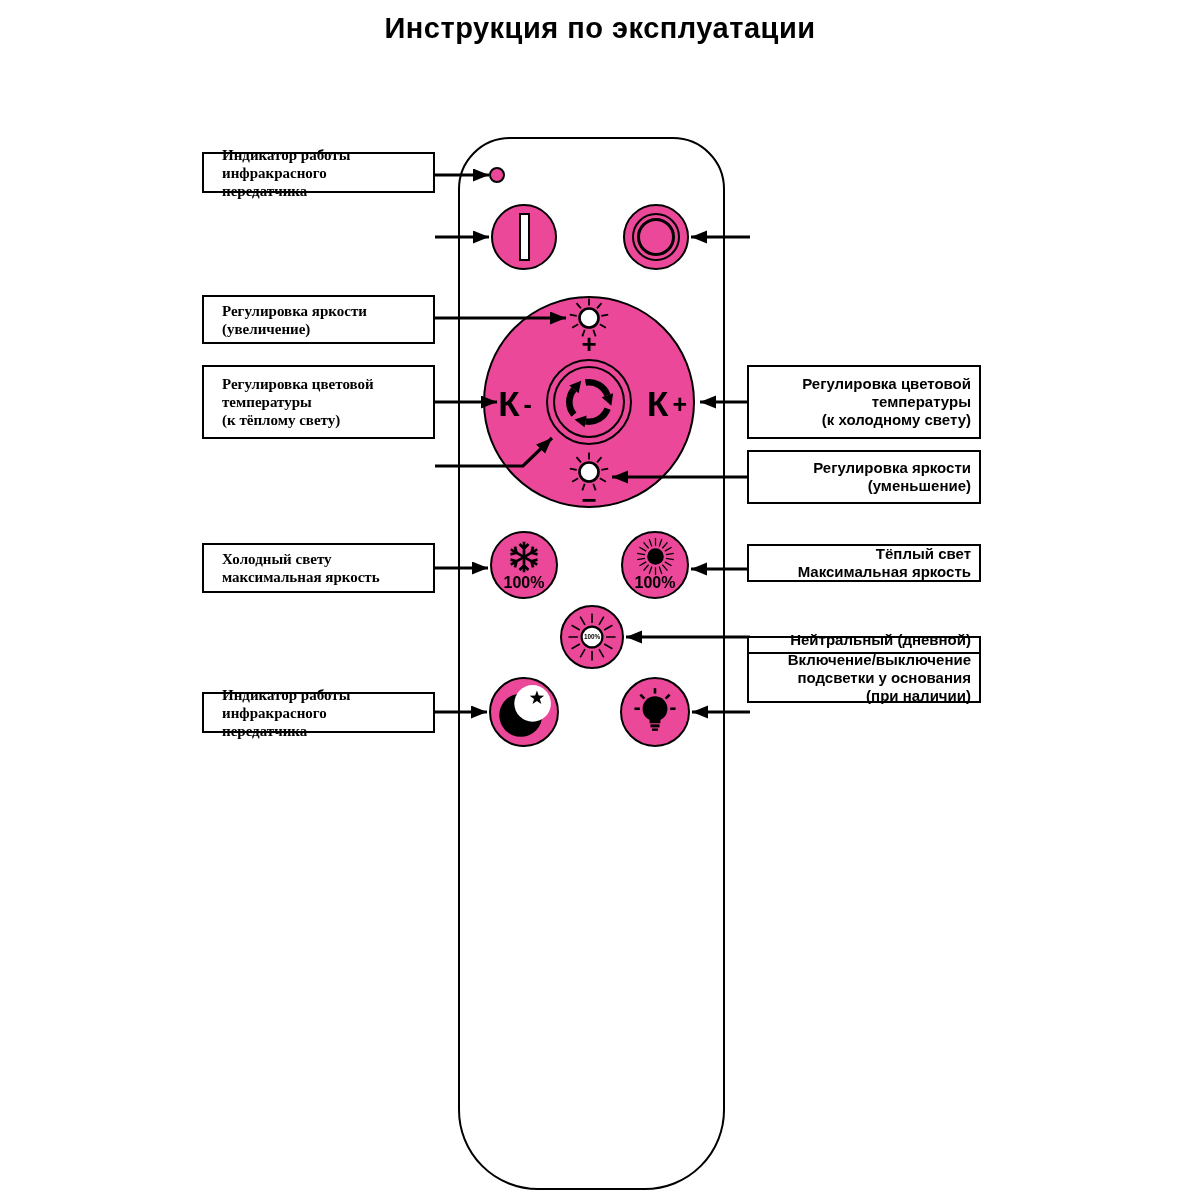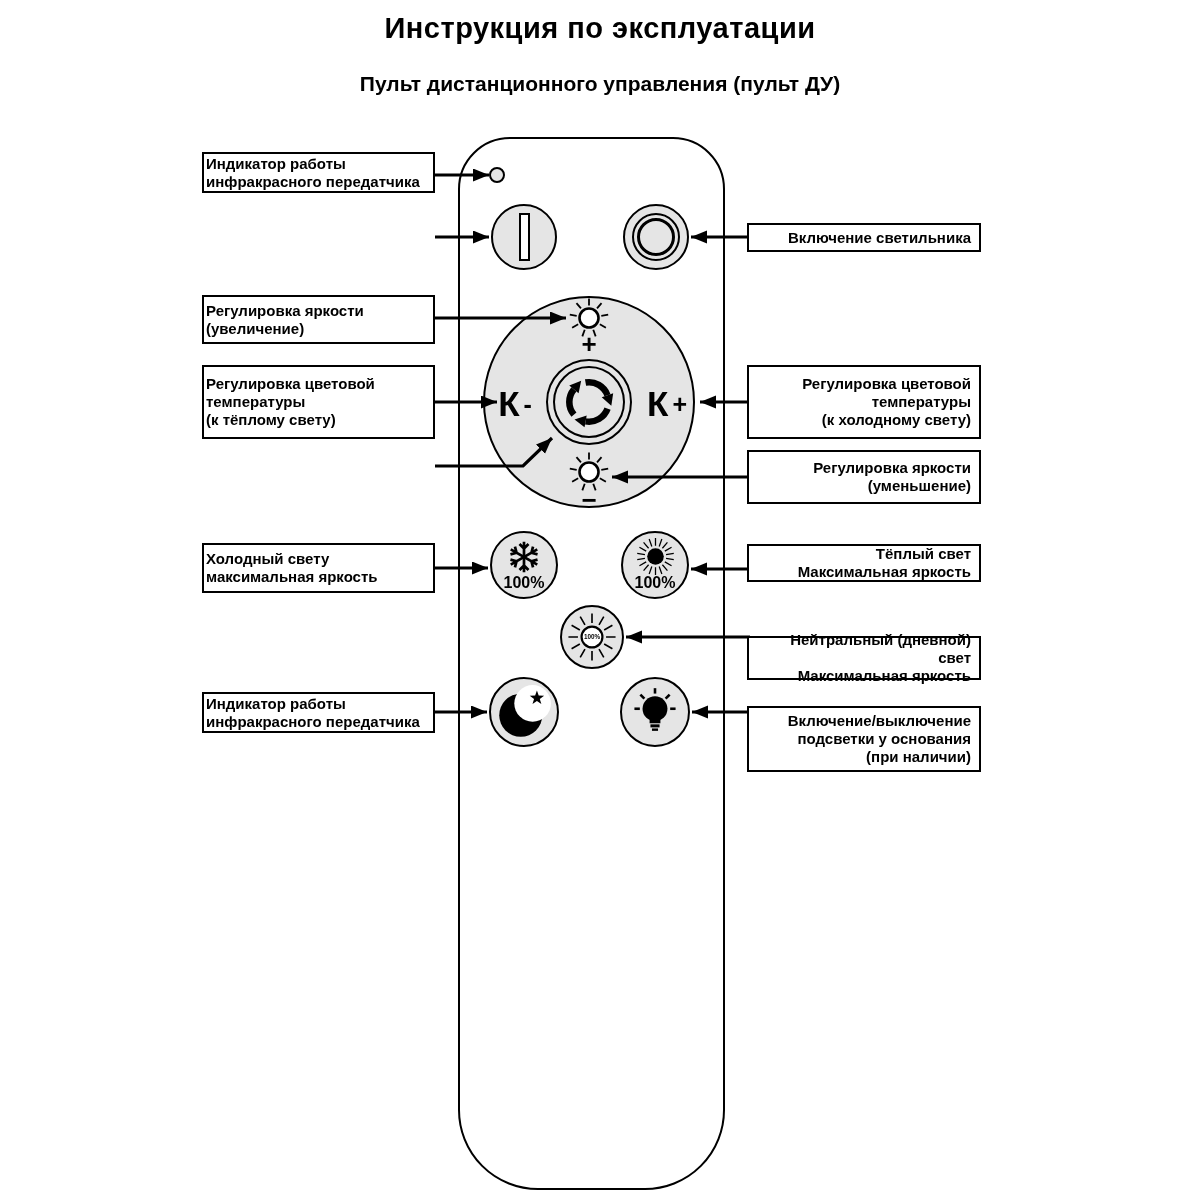--- a/index.html
+++ b/index.html
@@ -7,21 +7,21 @@
   .page {
     position:relative; width:1200px; height:1200px; background:#ffffff;
     font-family:"Liberation Sans", sans-serif; color:#000; overflow:hidden;
   }
   .title { position:absolute; top:12px; left:0; width:1200px; text-align:center;
            font-size:29px; font-weight:bold; letter-spacing:.5px; }
   .subtitle { position:absolute; top:72px; left:0; width:1200px; text-align:center;
               font-size:21px; font-weight:bold; }
   .remote { position:absolute; left:458px; top:137px; width:267px; height:1053px;
             border:2px solid #000; border-radius:52px 52px 80px 80px; background:#fff; }
-  .circle { position:absolute; border:2.6px solid #000; border-radius:50%; background:#e5e5e5; }
+  .circle { position:absolute; border:2.6px solid #000; border-radius:50%; background:#ec4899; }
   .ir { left:489px; top:167px; width:16px; height:16px; border-width:2px; }
   .btn-off { left:491px; top:204px; width:66px; height:66px; display:flex; align-items:center; justify-content:center; }
   .offbar { width:11px; height:48px; border:2.4px solid #000; background:#fff; }
   .btn-on { left:623px; top:204px; width:66px; height:66px; }
   .on-mid { left:632px; top:213px; width:48px; height:48px; border-width:2.2px; }
   .on-in  { left:637px; top:218px; width:38px; height:38px; border-width:3px; }
   .pad { left:483px; top:296px; width:212px; height:212px; border-width:2.4px; }
   .padc-out { left:546px; top:359px; width:86px; height:86px; border-width:2.2px; }
   .padc-in  { left:553px; top:366px; width:72px; height:72px; border-width:2.4px;
               display:flex; align-items:center; justify-content:center; }
@@ -29,30 +29,29 @@
   .sign { position:absolute; width:40px; text-align:center; font-weight:900; font-size:26px; line-height:26px; }
   .klabel { position:absolute; width:64px; height:40px; display:flex; align-items:center; justify-content:center; }
   .klabel .K { font-size:35px; font-weight:bold; line-height:35px; }
   .klabel .ksign { font-size:25px; font-weight:900; margin-left:4px; margin-top:2px; line-height:25px; }
   .btn-ico { display:flex; flex-direction:column; align-items:center; justify-content:flex-start; }
   .pct { font-size:16px; font-weight:bold; line-height:16px; }
   .arrows { position:absolute; left:0; top:0; width:1200px; height:1200px; pointer-events:none; }
   .box { position:absolute; border:2px solid #000; background:#fff;
          display:flex; align-items:center; font-weight:bold; font-size:15px;
          line-height:18px; white-space:pre-line; }
-  .box.l { left:202px; width:233px; padding:2px 2px; justify-content:flex-start; text-align:left; }
+  .box.l { left:202px; width:233px; padding:2px 18px; justify-content:flex-start; text-align:left;font-family:Liberation Serif, serif; }
   .box.r { left:747px; width:234px; padding:2px 8px; justify-content:flex-end; text-align:right; }
 </style>
 </head>
 <body>
 
 <div class="page">
 
   <div class="title">Инструкция по эксплуатации</div>
-  <div class="subtitle">Пульт дистанционного управления (пульт ДУ)</div>
 
   <div class="remote"></div>
 
   <div class="circle ir"></div>
 
   <div class="circle btn-off">
     <div class="offbar"></div>
   </div>
 
   <div class="circle btn-on"></div>
@@ -220,27 +219,26 @@
   <div class="box l" style="top:295px;height:49px;">Регулировка яркости
 (увеличение)</div>
   <div class="box l" style="top:365px;height:74px;">Регулировка цветовой
 температуры
 (к тёплому свету)</div>
   <div class="box l" style="top:543px;height:50px;">Холодный свету
 максимальная яркость</div>
   <div class="box l" style="top:692px;height:41px;">Индикатор работы
 инфракрасного передатчика</div>
 
-  <div class="box r" style="top:223px;height:29px;">Включение светильника</div>
   <div class="box r" style="top:365px;height:74px;">Регулировка цветовой
 температуры
 (к холодному свету)</div>
   <div class="box r" style="top:450px;height:54px;">Регулировка яркости
 (уменьшение)</div>
   <div class="box r" style="top:544px;height:38px;">Тёплый свет
 Максимальная яркость</div>
   <div class="box r" style="top:636px;height:44px;">Нейтральный (дневной) свет
 Максимальная яркость</div>
-  <div class="box r" style="top:706px;height:66px;">Включение/выключение
+  <div class="box r" style="top:652px;height:51px;">Включение/выключение
 подсветки у основания
 (при наличии)</div>
 
 </div>
 
 </body></html>

